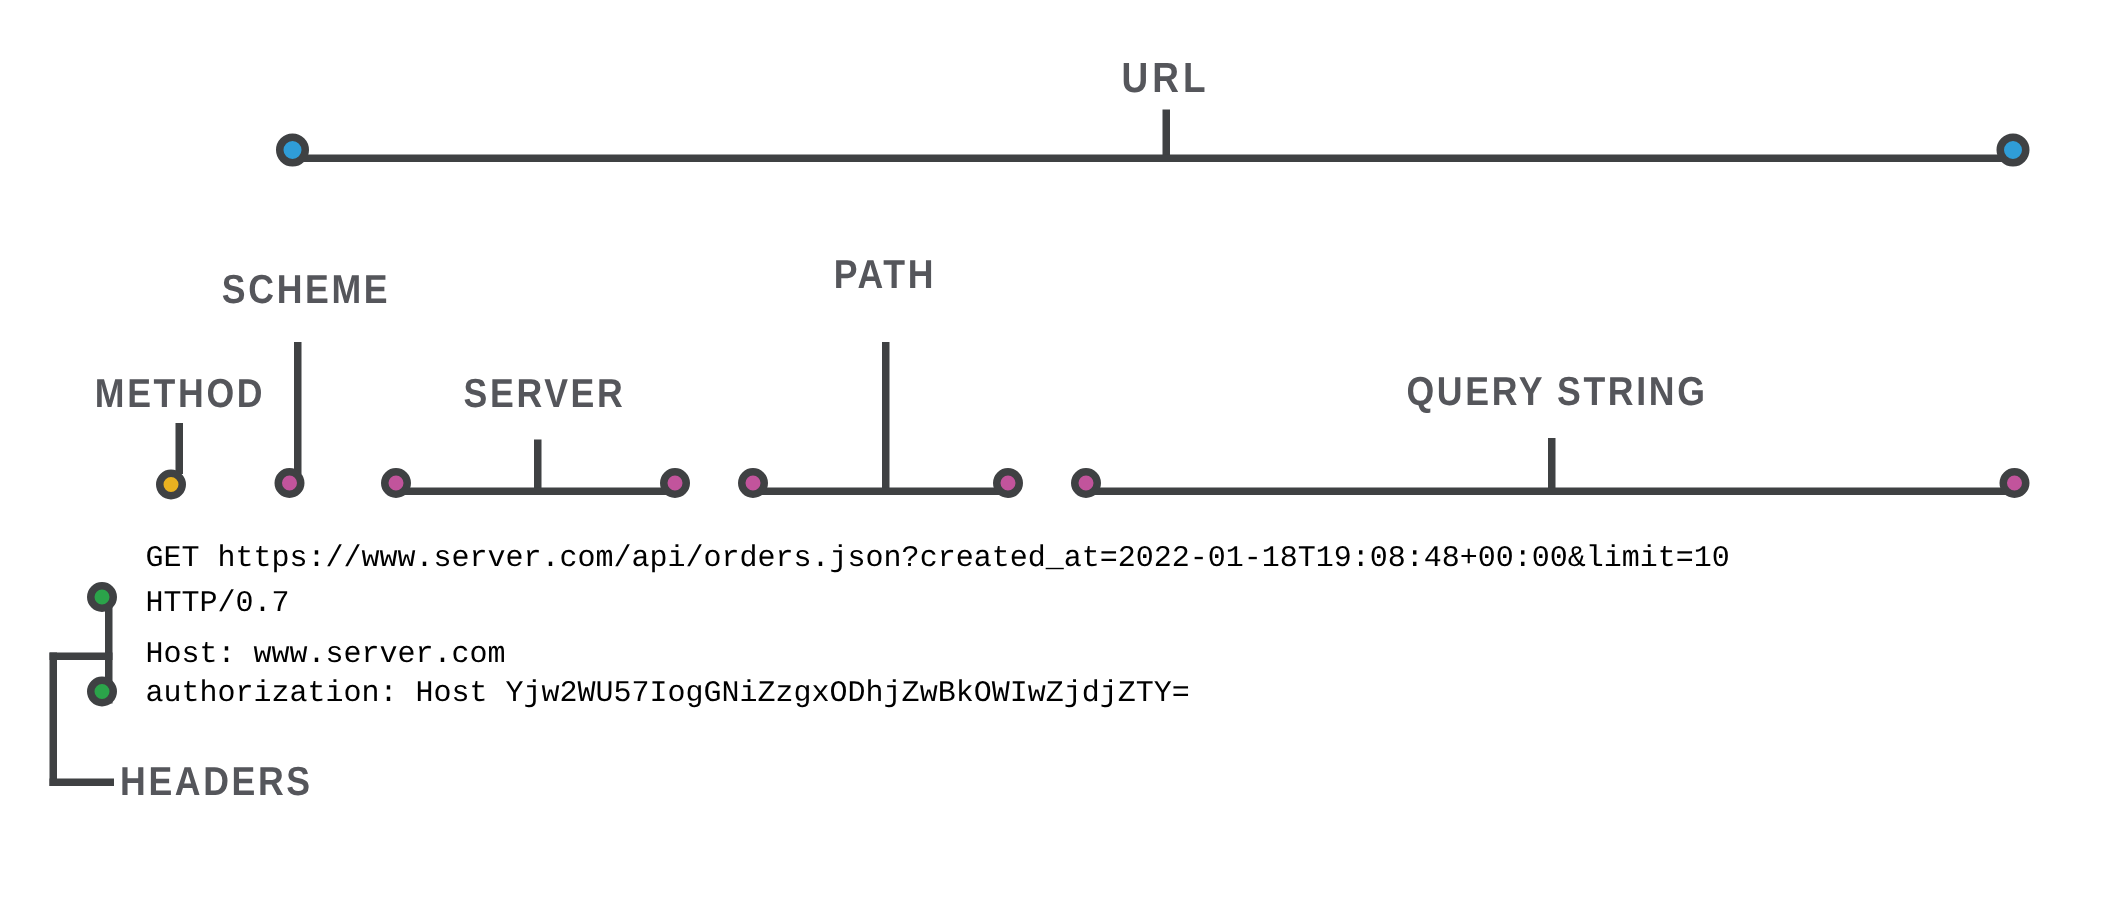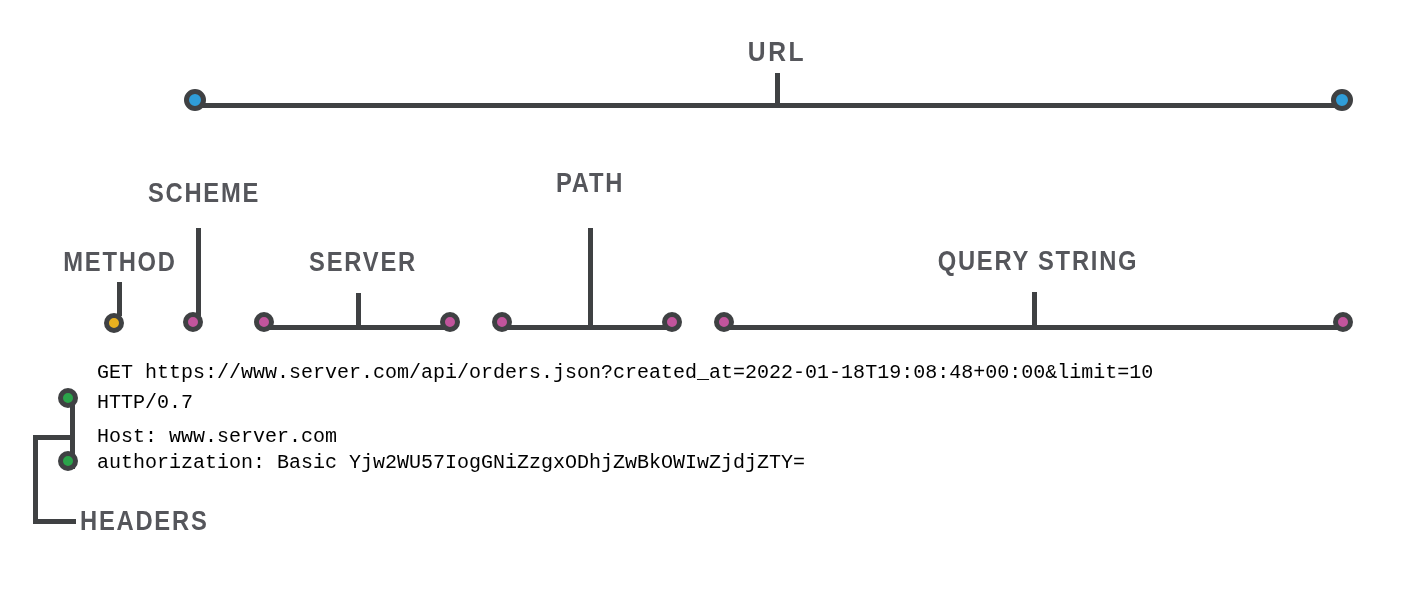--- a/index.html
+++ b/index.html
@@ -89,21 +89,21 @@
 
   <div class="lbl" style="left:1038px;top:246px;">QUERY STRING</div>
   <div class="seg" style="left:1032px;top:292px;width:5px;height:35px;"></div>
   <div class="seg" style="left:729px;top:325px;width:619px;height:5px;"></div>
   <div class="dot pink" style="left:714px;top:312px;"></div>
   <div class="dot pink" style="left:1333px;top:312px;"></div>
 
   <div class="mono" style="top:358px;">GET https://www.server.com/api/orders.json?created_at=2022-01-18T19:08:48+00:00&amp;limit=10</div>
   <div class="mono" style="top:388px;">HTTP/0.7</div>
   <div class="mono" style="top:422px;">Host: www.server.com</div>
-  <div class="mono" style="top:448px;">authorization: Basic Yjw2WU57IogGNiZzgxODhjZwBkOWIwZjdjZTY=</div>
+  <div class="mono" style="top:448px;">authorization: Host Yjw2WU57IogGNiZzgxODhjZwBkOWIwZjdjZTY=</div>
 
   <div class="seg" style="left:70px;top:403px;width:5px;height:66px;"></div>
   <div class="seg" style="left:33px;top:435px;width:42px;height:5px;"></div>
   <div class="seg" style="left:33px;top:435px;width:5px;height:89px;"></div>
   <div class="seg" style="left:33px;top:519px;width:43px;height:5px;"></div>
   <div class="dot green" style="left:58px;top:388px;"></div>
   <div class="dot green" style="left:58px;top:451px;"></div>
   <div class="lbl left-anchor" style="left:80px;top:506px;">HEADERS</div>
 
 </div>

